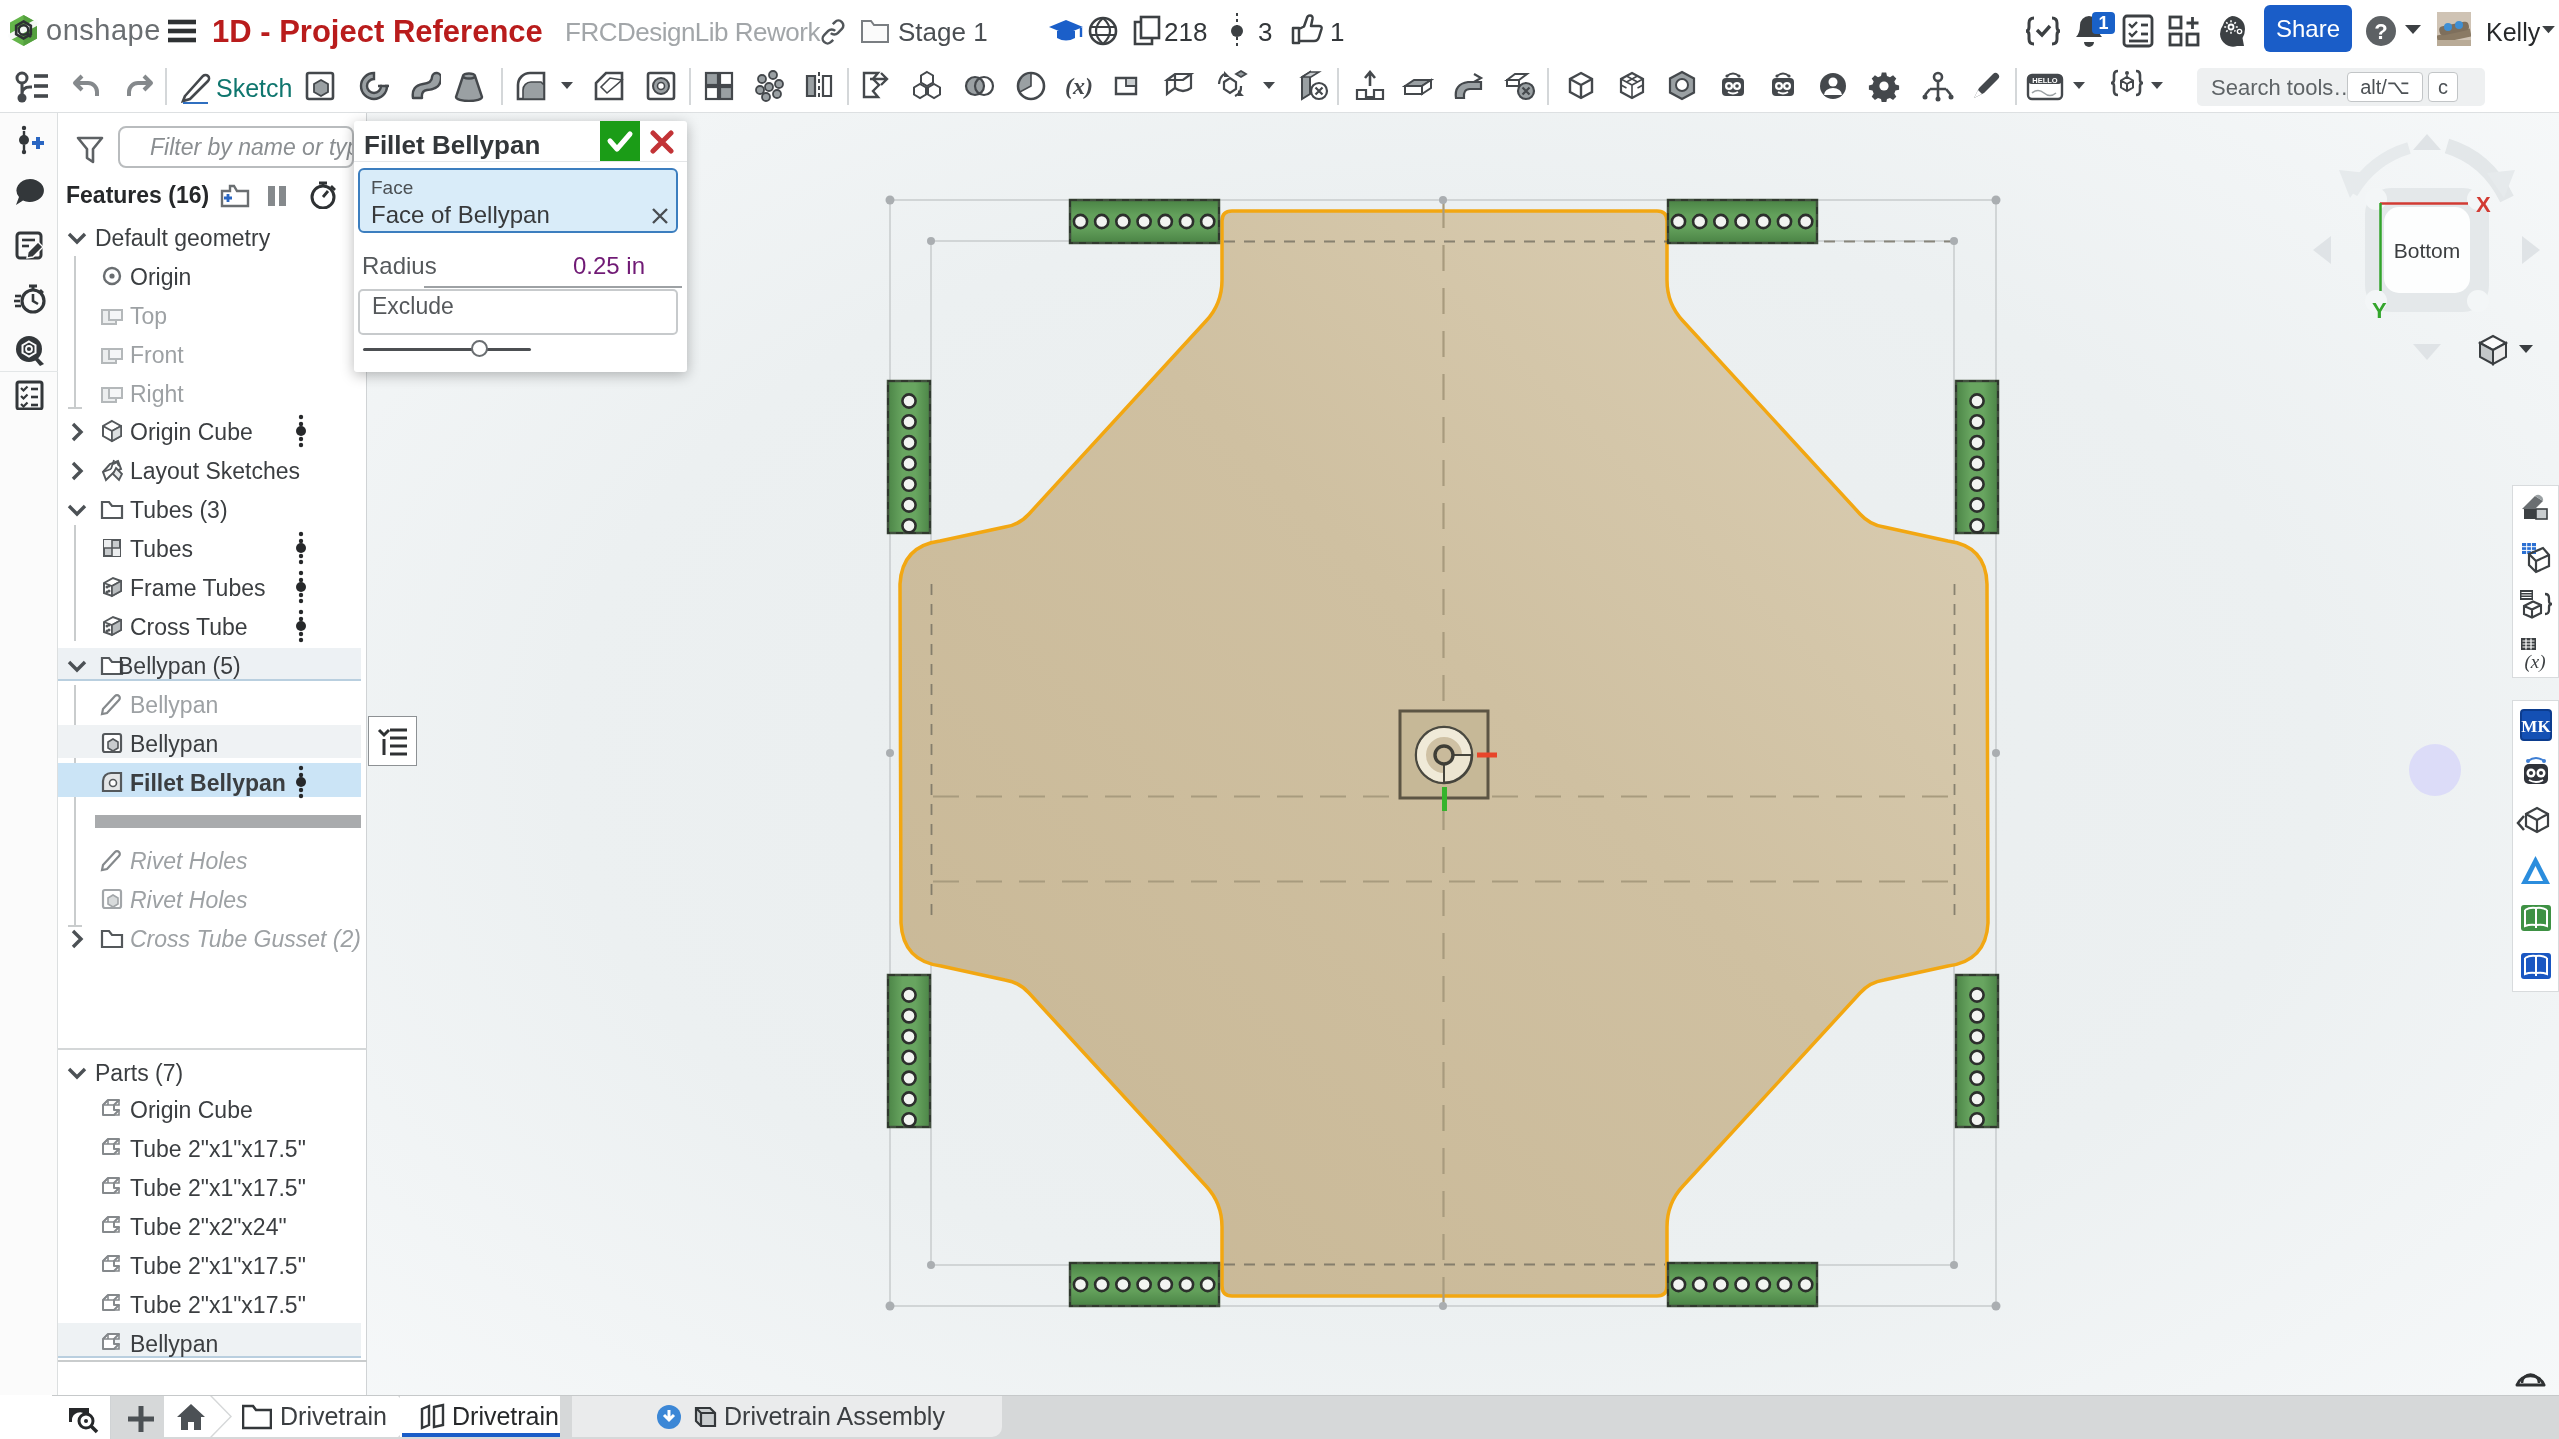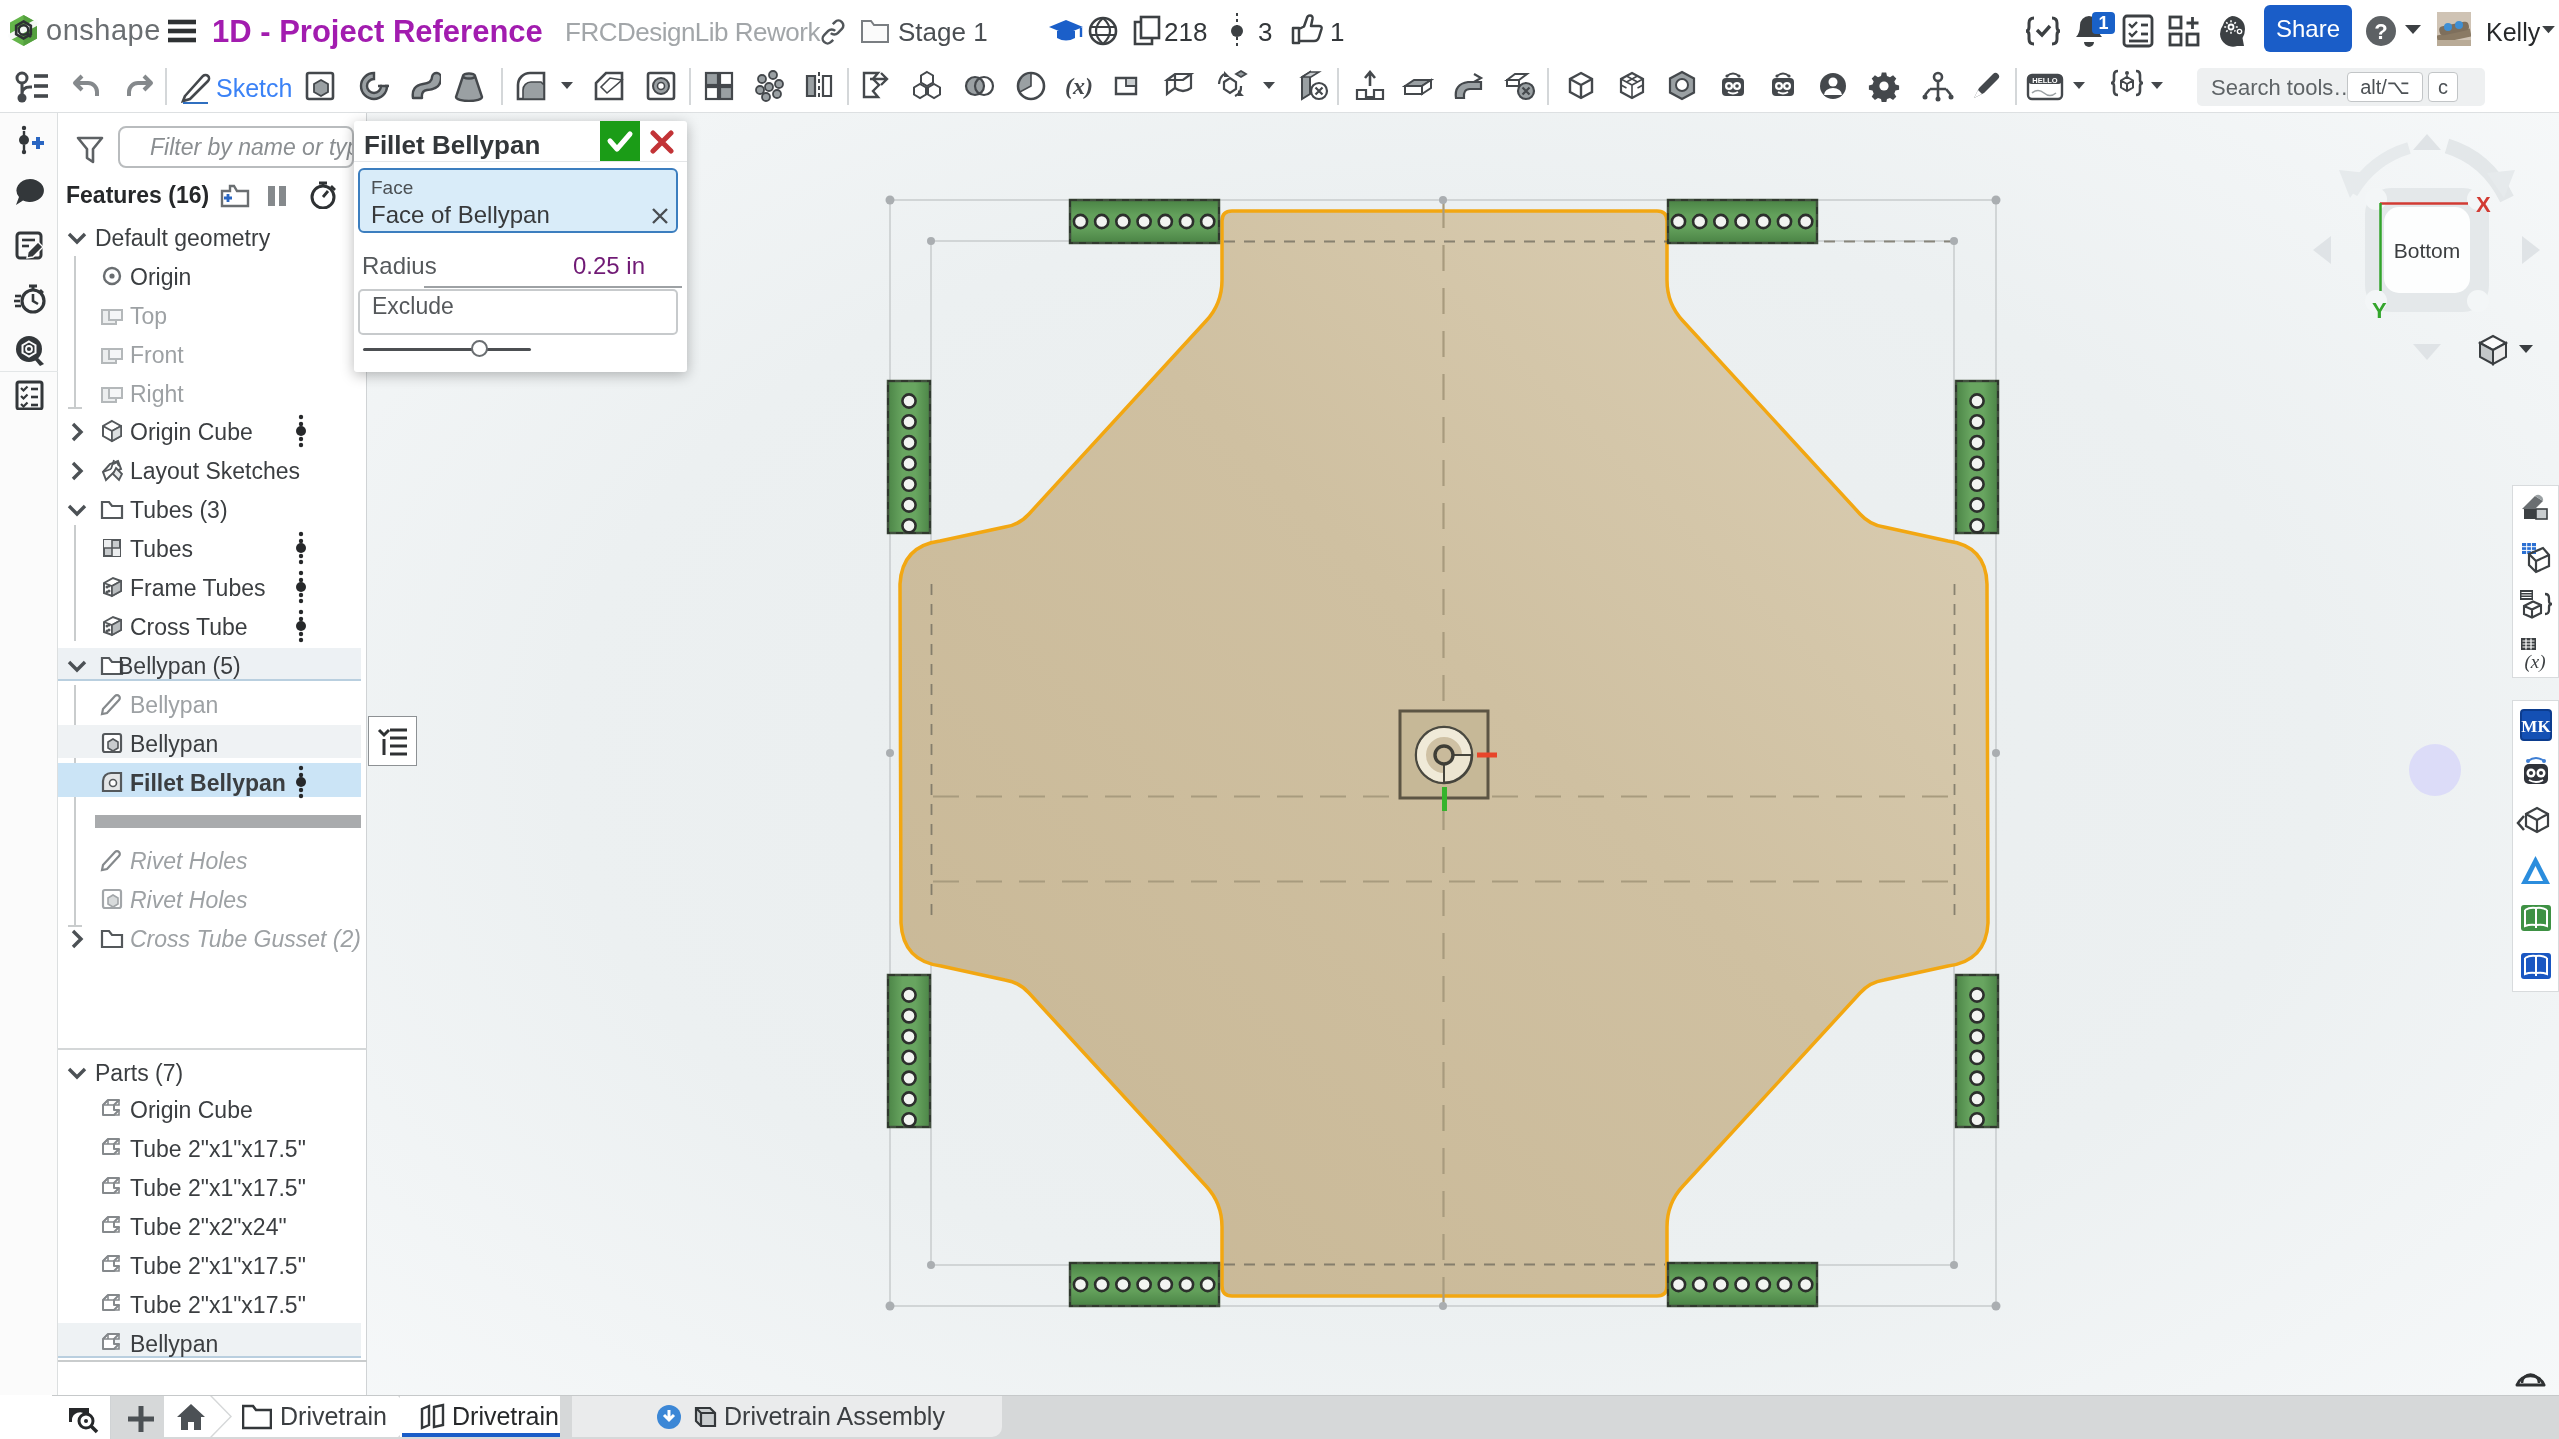--- a/index.html
+++ b/index.html
@@ -284,21 +284,21 @@
    <path d="M19.5 19.5 l3.5 3.5" stroke="#2e3133" stroke-width="2.7"></path>
  </svg>
  <span class="abs" style="left:46px;top:14px;font-size:29px;color:#6a6e71;letter-spacing:.5px">onshape</span>
  <svg class="abs" style="left:168px;top:19px" width="28" height="24" viewBox="0 0 28 24">
    <g stroke="#2e3133" stroke-width="4.6">
         <line x1="0" y1="3" x2="28" y2="3"></line>
         <line x1="0" y1="12" x2="28" y2="12"></line>
         <line x1="0" y1="21" x2="28" y2="21"></line>
       </g>
  </svg>
- <span class="abs" style="left:212px;top:14px;font-size:31px;font-weight:bold;color:#a21caf">1D - Project Reference</span>
+ <span class="abs" style="left:212px;top:14px;font-size:31px;font-weight:bold;color:#b91c1c">1D - Project Reference</span>
  <span class="abs" style="left:565px;top:17px;font-size:26px;color:#a2a6a9;letter-spacing:-0.5px">FRCDesignLib Rework</span>
  <svg class="abs" style="left:820px;top:19px" width="26" height="26" viewBox="0 0 24 24">
    <path d="M10 13 a4.5 4.5 0 0 0 6.4 0 l3.8-3.8 a4.5 4.5 0 0 0-6.4-6.4 l-2 2 M14 11 a4.5 4.5 0 0 0-6.4 0 l-3.8 3.8 a4.5 4.5 0 0 0 6.4 6.4 l2-2" fill="none" stroke="#51565a" stroke-width="2.3"></path>
  </svg>
  <svg class="abs" style="left:860px;top:17px" width="30" height="28" viewBox="0 0 30 28">
    <path d="M2 4 h9 l3 4 h14 v17 h-26 Z" fill="#fbfbfb" stroke="#7a7e82" stroke-width="2"></path>
  </svg>
  <span class="abs" style="left:898px;top:17px;font-size:26px;color:#4a4e52">Stage 1</span>
  <svg class="abs" style="left:1048px;top:18px" width="36" height="28" viewBox="0 0 36 28">
    <path d="M18 2 L35 9 L18 16 L1 9 Z" fill="#1b5fc9"></path>
@@ -398,21 +398,21 @@
       <path d="M10 2 L3 9 L10 16 M3 9 h13 a9 9 0 0 1 9 9 v4" fill="none" stroke="#85898c" stroke-width="4" stroke-linejoin="round"></path>
     </svg>
 <svg class="abs" style="left:126px;top:15px" width="28" height="26" viewBox="0 0 28 26">
       <path d="M18 2 L25 9 L18 16 M25 9 h-13 a9 9 0 0 0 -9 9 v4" fill="none" stroke="#85898c" stroke-width="4" stroke-linejoin="round"></path>
     </svg>
 <div class="abs" style="left:165px;top:9px;width:2px;height:37px;background:#d4d7d9"></div>
 <svg class="abs" style="left:181px;top:11px" width="30" height="34" viewBox="0 0 30 34">
       <path d="M4 26 L22 6 a3.5 3.5 0 0 1 5 5 L9 29 l-7 2 Z" fill="none" stroke="#44484c" stroke-width="2.6"></path>
       <line x1="2" y1="33" x2="27" y2="33" stroke="#2f6fc0" stroke-width="2"></line>
     </svg>
-<span class="abs" style="left:216px;top:15px;font-size:25px;color:#3b82f6">Sketch</span>
+<span class="abs" style="left:216px;top:15px;font-size:25px;color:#0f766e">Sketch</span>
 <svg class="abs" style="left:304px;top:11px" width="32" height="32" viewBox="0 0 32 32">
       <rect x="3" y="3" width="26" height="26" rx="2" fill="#fff" stroke="#44484c" stroke-width="2.6"></rect>
       <path d="M10 14 l7-4 7 4 v8 l-7 4 -7-4 Z" fill="#9aa0a3" stroke="#44484c" stroke-width="1.8"></path>
     </svg>
 <svg class="abs" style="left:358px;top:11px" width="32" height="32" viewBox="0 0 32 32">
       <path d="M16 3 a13 13 0 1 0 13 13 h-6 a7 7 0 1 1 -7 -7 Z" fill="#9aa0a3" stroke="#44484c" stroke-width="2.4"></path>
       <line x1="20" y1="16" x2="31" y2="16" stroke="#44484c" stroke-width="2.4" stroke-dasharray="4 3"></line>
     </svg>
 <svg class="abs" style="left:409px;top:11px" width="32" height="32" viewBox="0 0 32 32">
       <path d="M4 28 q-2 -12 10 -14 q9 -1 9 -7 a4.5 4.5 0 0 1 9 1 q0 11 -14 12 q-6 1 -5 8 Z" fill="#9aa0a3" stroke="#44484c" stroke-width="2.4" stroke-linejoin="round"></path>

